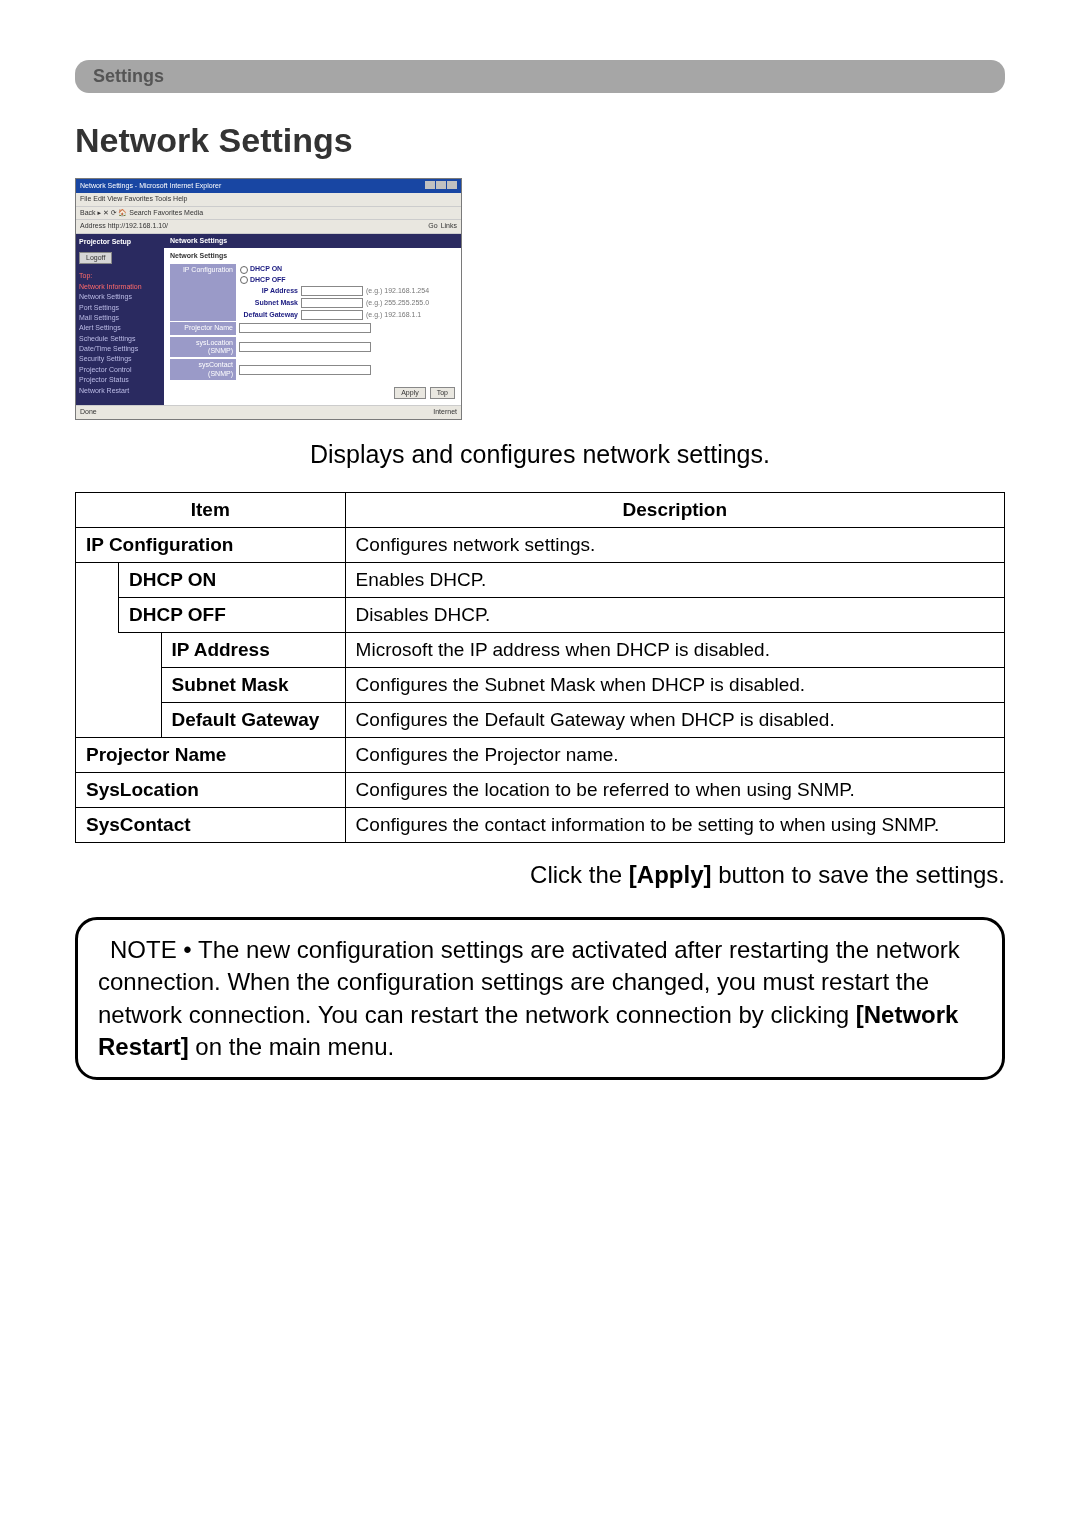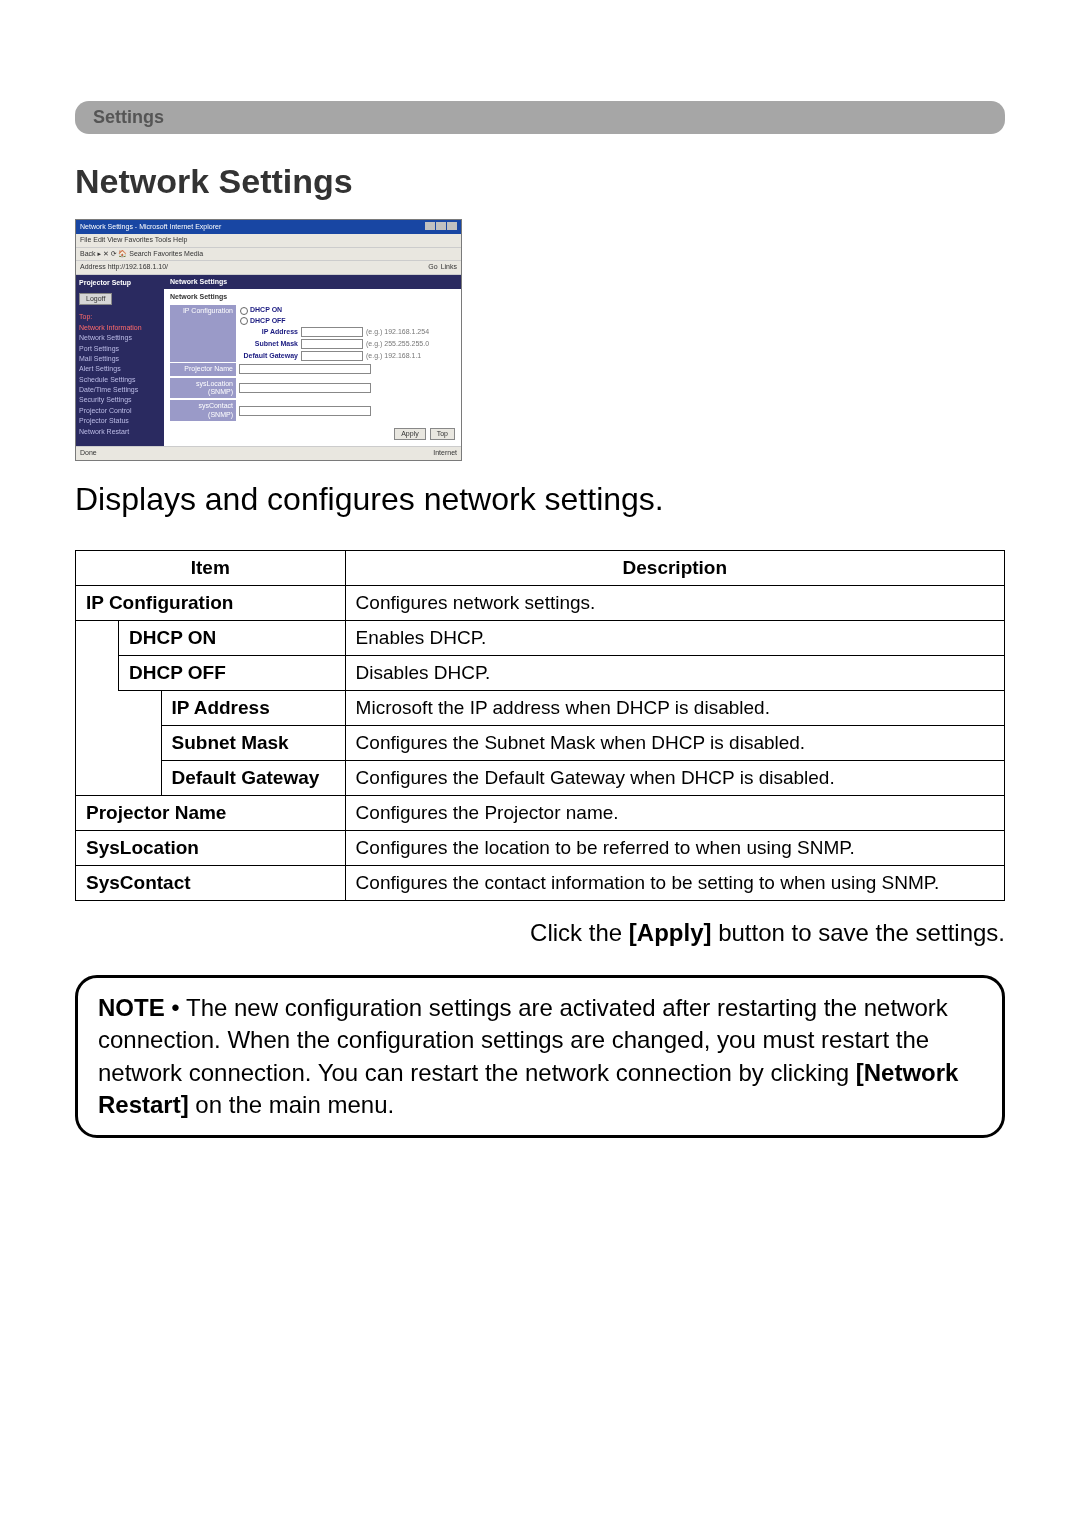--- a/index.html
+++ b/index.html
@@ -14,21 +14,20 @@
     padding: 60px 75px 40px 75px;
   }
   .section-bar {
     background: #a6a6a6;
     color: #555;
     font-weight: bold;
     font-size: 18px;
     padding: 6px 18px;
     border-radius: 14px;
     margin-bottom: 28px;
-    margin-top: 41px;
   }
   .heading {
     font-size: 34px;
     font-weight: 900;
     color: #333;
     margin: 0 0 18px 0;
   }
 
   
   .mock {
@@ -157,22 +156,23 @@
     padding-left: 6px;
   }
   .mock .configarea .right-fields {
     flex:1;
   }
   .mock .radio-row { padding: 1px 0; color:#1a1a80; font-weight:bold; }
   .mock .field-row { display:flex; align-items:center; gap:3px; padding:1px 0; }
 
   
   .intro {
-    font-size: 32px;
-    margin: 14px 0 32px 0;
+    font-size: 25px;
+    margin: 14px 0 23px 0;
+    text-align: center;
   }
   table.spec {
     border-collapse: collapse;
     width: 100%;
     font-size: 19px;
   }
   table.spec th, table.spec td {
     border: 1px solid #000;
     padding: 6px 10px;
     text-align: left;
@@ -191,21 +191,21 @@
     text-align: right;
   }
   .after-table .bold { font-weight: bold; }
   .note-box {
     border: 3px solid #000;
     border-radius: 22px;
     padding: 14px 20px;
     font-size: 24px;
     line-height: 1.35;
   }
-  .note-box .note-label { font-weight: 700; }
+  .note-box .note-label { font-weight: 400; margin-left: 12px; }
   .note-box .bold { font-weight: bold; }
 </style>
 </head>
 <body>
 
 <div class="page">
 
   <div class="section-bar">Settings</div>
 
   <h1 class="heading">Network Settings</h1>

